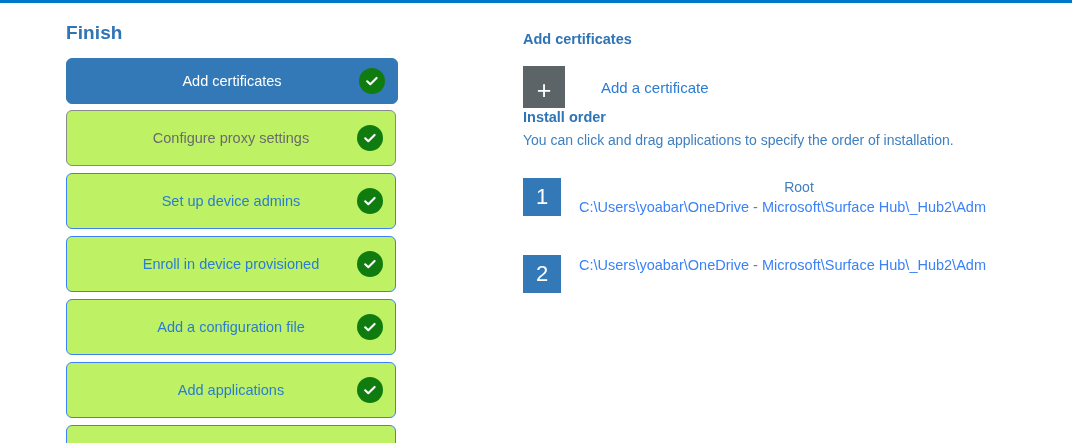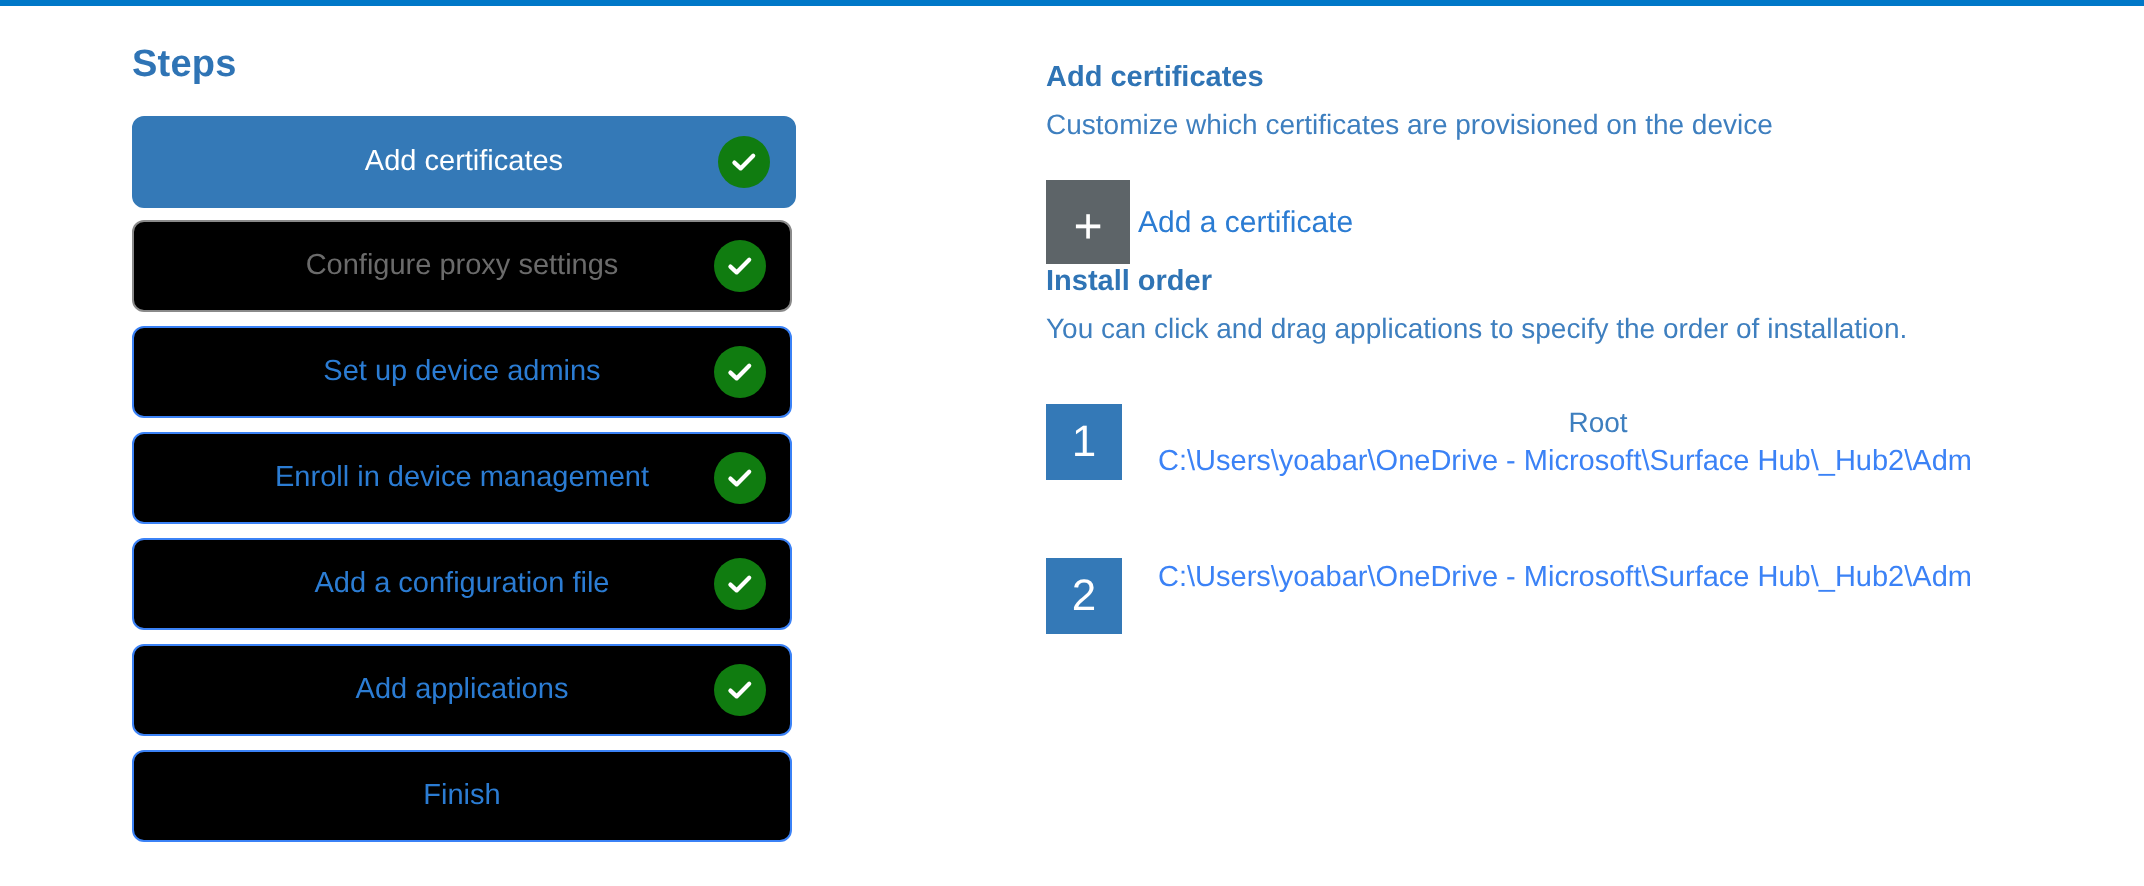--- a/index.html
+++ b/index.html
@@ -38,28 +38,28 @@
     font-size: 19px;
     font-weight: bold;
     color: #2f74b5;
     margin: 0 0 14px 0;
     line-height: 22px;
     letter-spacing: .1px;
   }
   .step-btn {
     position: relative;
     box-sizing: border-box;
-    height: 46px;
+    height: 56px;
     border-radius: 6px;
     margin-bottom: 7px;
     display: flex;
     align-items: center;
     justify-content: center;
     font-size: 14.5px;
-    background: #000000;
+    background: #bef264;
     cursor: pointer;
     user-select: none;
   }
   .step-btn .step-label {
     pointer-events: none;
   }
   
   .step-btn.v-active {
     background: #3479b7;
     border: 1px solid #3479b7;
@@ -134,21 +134,21 @@
   .addcert-tile .plus {
     position: absolute;
     left: 50%;
     top: 58%;
     transform: translate(-50%, -50%);
     font-size: 25px;
     line-height: 1;
     font-weight: 300;
   }
   .addcert-label {
-    margin-left: 4px;
+    margin-left: 36px;
     font-size: 15px;
     color: #2b7cd3;
     cursor: pointer;
   }
 
   
   .install-block { }
   .install-list { margin-top: 28px; }
   .order-item {
     display: flex;
@@ -185,21 +185,21 @@
     line-height: 20px;
     white-space: nowrap;
   }
 </style>
 </head>
 <body>
 
 <div class="top-rule"></div>
 
 <div class="steps-col">
-  <h2 class="steps-title">Steps</h2>
+  <h2 class="steps-title">Finish</h2>
   <div id="steps-list">
       <div class="step-btn v-active">
         <span class="step-label">Add certificates</span>
         <span class="check">
           <svg width="16" height="16" viewBox="0 0 16 16" aria-hidden="true">
             <path d="M3.2 8.3 L6.3 11.2 L12.6 4.9" fill="none" stroke="#ffffff" stroke-width="2.1" stroke-linecap="round" stroke-linejoin="round"></path>
           </svg>
         </span>
       </div>
       <div class="step-btn v-visited">
@@ -212,21 +212,21 @@
       </div>
       <div class="step-btn v-default">
         <span class="step-label">Set up device admins</span>
         <span class="check">
           <svg width="16" height="16" viewBox="0 0 16 16" aria-hidden="true">
             <path d="M3.2 8.3 L6.3 11.2 L12.6 4.9" fill="none" stroke="#ffffff" stroke-width="2.1" stroke-linecap="round" stroke-linejoin="round"></path>
           </svg>
         </span>
       </div>
       <div class="step-btn v-default">
-        <span class="step-label">Enroll in device management</span>
+        <span class="step-label">Enroll in device provisioned</span>
         <span class="check">
           <svg width="16" height="16" viewBox="0 0 16 16" aria-hidden="true">
             <path d="M3.2 8.3 L6.3 11.2 L12.6 4.9" fill="none" stroke="#ffffff" stroke-width="2.1" stroke-linecap="round" stroke-linejoin="round"></path>
           </svg>
         </span>
       </div>
       <div class="step-btn v-default">
         <span class="step-label">Add a configuration file</span>
         <span class="check">
           <svg width="16" height="16" viewBox="0 0 16 16" aria-hidden="true">
@@ -244,21 +244,20 @@
       </div>
       <div class="step-btn v-default">
         <span class="step-label">Finish</span>
       </div>
     </div>
 </div>
 
 <div class="detail-col">
 
   <h3 class="sec-head">Add certificates</h3>
-  <p class="sec-sub">Customize which certificates are provisioned on the device</p>
 
   <div class="addcert-row">
     <div class="addcert-tile">
       <span class="plus">+</span>
     </div>
     <span class="addcert-label">Add a certificate</span>
   </div>
 
   <div class="install-block">
     <h3 class="sec-head">Install order</h3>

